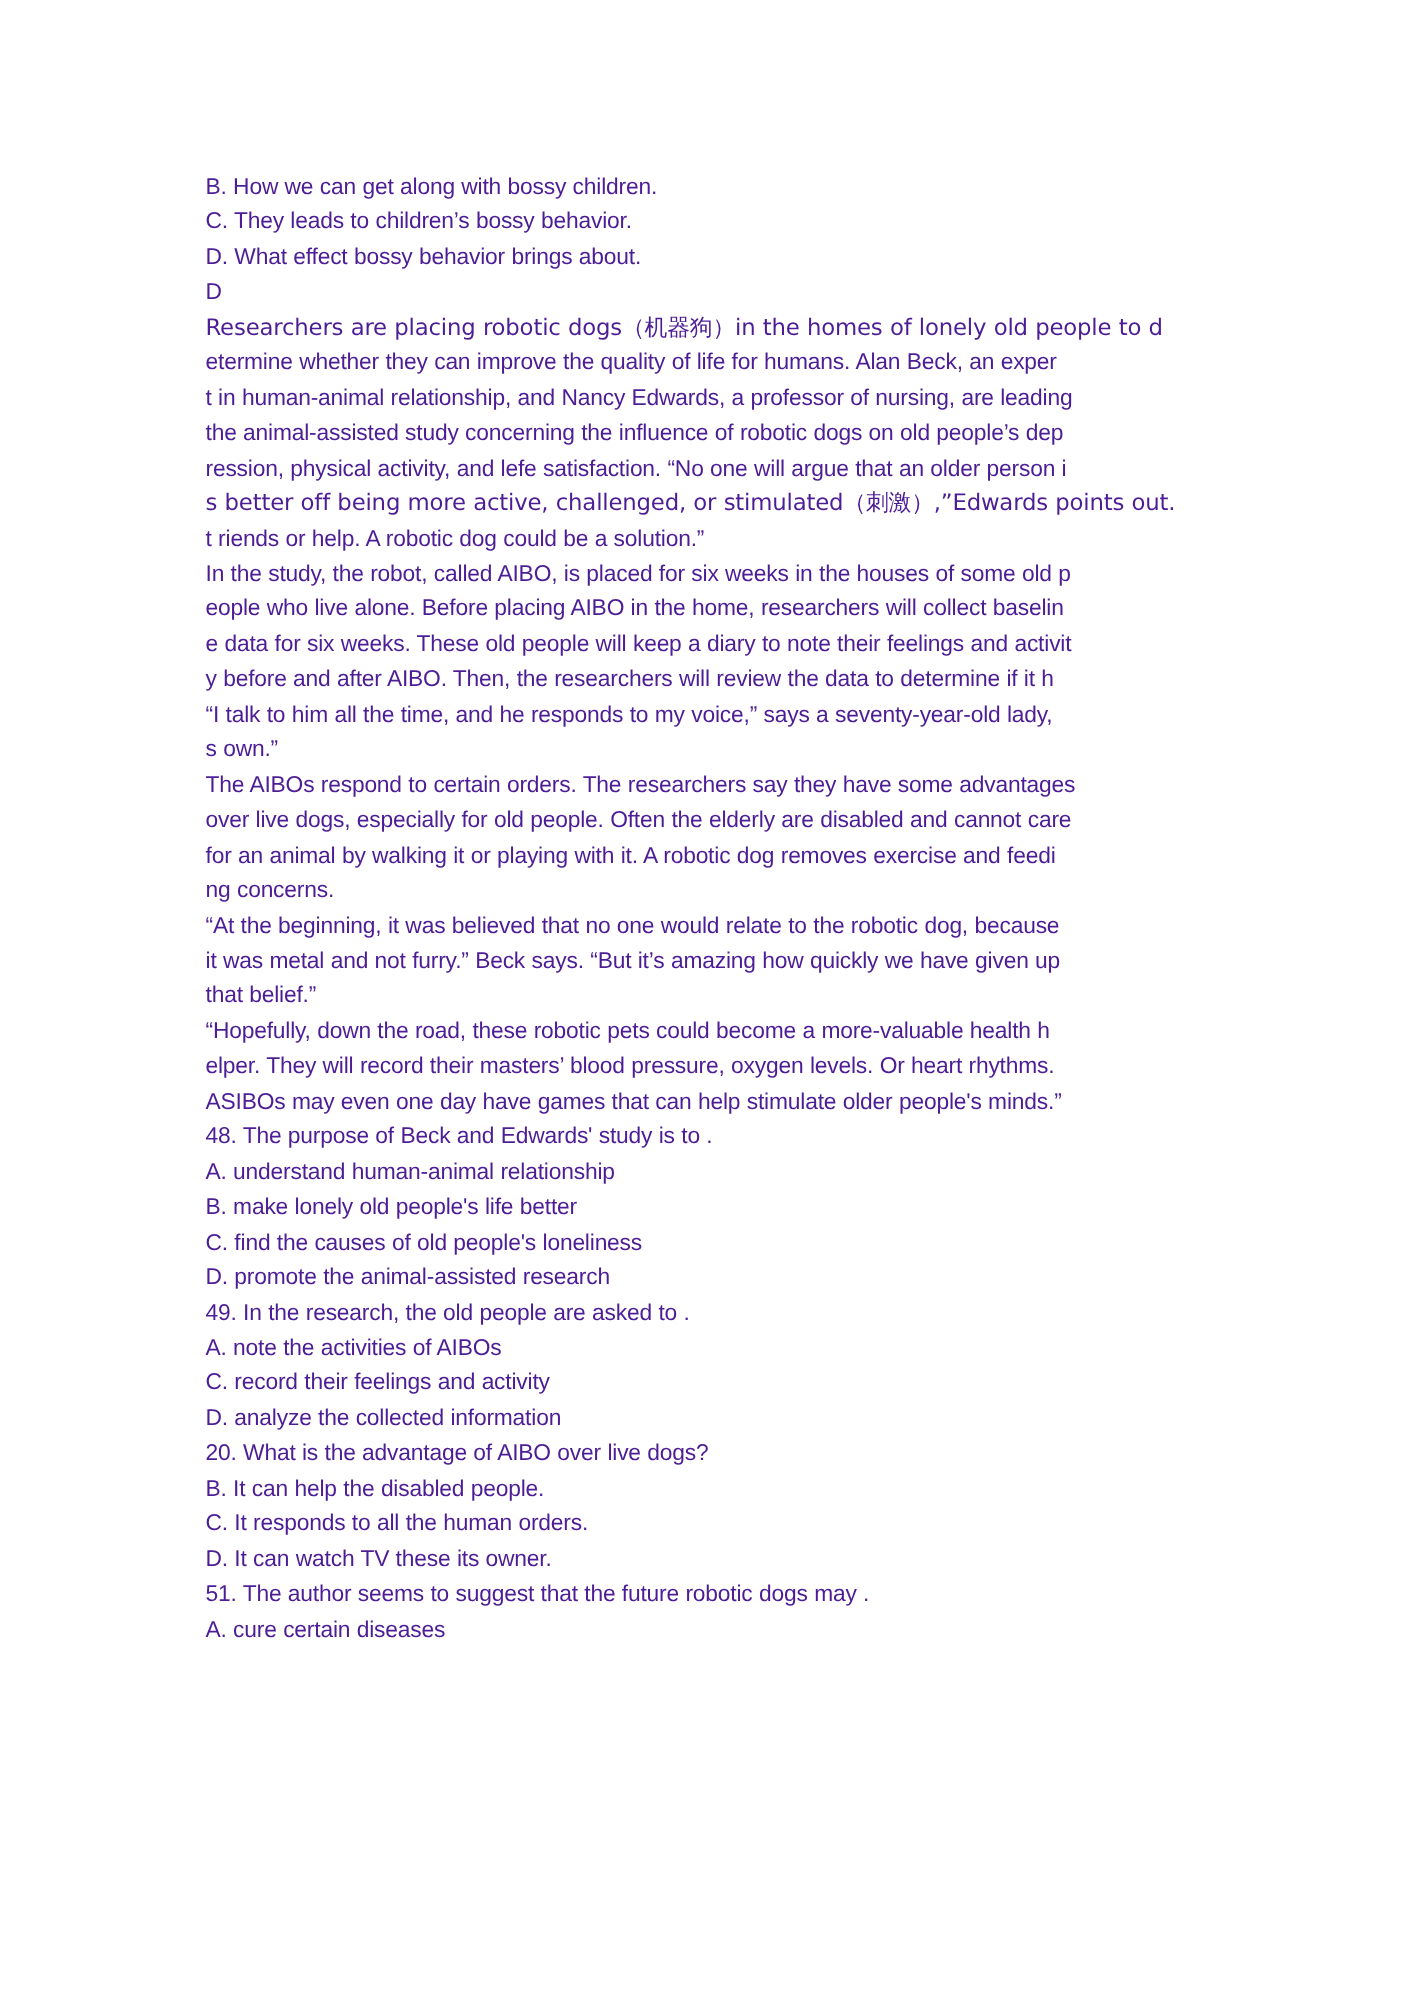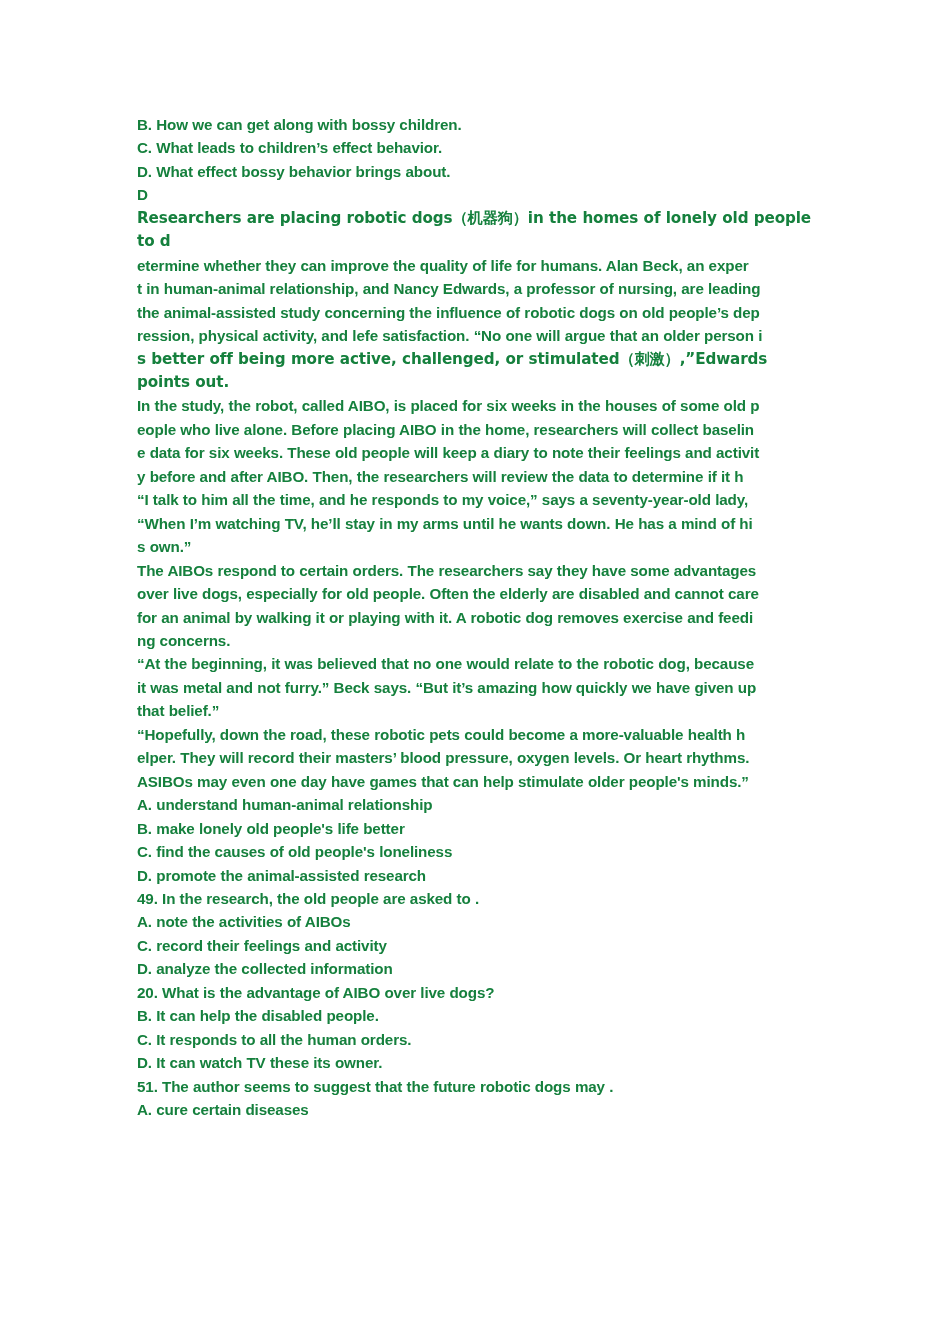--- a/index.html
+++ b/index.html
@@ -27,59 +27,60 @@
     left: 137px;
     top: 113px;
     width: 680px;
   }
   .line {
     font-size: 15.2px;
     line-height: 23.45px;
     white-space: pre-wrap;
     letter-spacing: -0.12px;
     word-spacing: 0.2px;
-    color: #15803d;
-    font-weight: 700;
+    color: #4c1d95;
+    font-weight: 400;
   }
   .cjk {
     font-family: "DejaVu Sans", "Liberation Sans", sans-serif;
   }
 </style>
 </head>
 <body>
 
 <div class="page">
   <div class="text-body">
       <div class="line">B. How we can get along with bossy children.</div>
-      <div class="line">C. What leads to children’s effect behavior.</div>
+      <div class="line">C. They leads to children’s bossy behavior.</div>
       <div class="line">D. What effect bossy behavior brings about.</div>
       <div class="line">D</div>
       <div class="line cjk">Researchers are placing robotic dogs（机器狗）in the homes of lonely old people to d</div>
       <div class="line">etermine whether they can improve the quality of life for humans. Alan Beck, an exper</div>
       <div class="line">t in human-animal relationship, and Nancy Edwards, a professor of nursing, are leading</div>
       <div class="line">the animal-assisted study concerning the influence of robotic dogs on old people’s dep</div>
       <div class="line">ression, physical activity, and lefe satisfaction. “No one will argue that an older person i</div>
       <div class="line cjk">s better off being more active, challenged, or stimulated（刺激）,”Edwards points out.</div>
+      <div class="line">t riends or help. A robotic dog could be a solution.”</div>
       <div class="line">In the study, the robot, called AIBO, is placed for six weeks in the houses of some old p</div>
       <div class="line">eople who live alone. Before placing AIBO in the home, researchers will collect baselin</div>
       <div class="line">e data for six weeks. These old people will keep a diary to note their feelings and activit</div>
       <div class="line">y before and after AIBO. Then, the researchers will review the data to determine if it h</div>
       <div class="line">“I talk to him all the time, and he responds to my voice,” says a seventy-year-old lady,</div>
-      <div class="line">“When I’m watching TV, he’ll stay in my arms until he wants down. He has a mind of hi</div>
       <div class="line">s own.”</div>
       <div class="line">The AIBOs respond to certain orders. The researchers say they have some advantages</div>
       <div class="line">over live dogs, especially for old people. Often the elderly are disabled and cannot care</div>
       <div class="line">for an animal by walking it or playing with it. A robotic dog removes exercise and feedi</div>
       <div class="line">ng concerns.</div>
       <div class="line">“At the beginning, it was believed that no one would relate to the robotic dog, because</div>
       <div class="line">it was metal and not furry.” Beck says. “But it’s amazing how quickly we have given up</div>
       <div class="line">that belief.”</div>
       <div class="line">“Hopefully, down the road, these robotic pets could become a more-valuable health h</div>
       <div class="line">elper. They will record their masters’ blood pressure, oxygen levels. Or heart rhythms.</div>
       <div class="line">ASIBOs may even one day have games that can help stimulate older people's minds.”</div>
+      <div class="line">48. The purpose of Beck and Edwards' study is to .</div>
       <div class="line">A. understand human-animal relationship</div>
       <div class="line">B. make lonely old people's life better</div>
       <div class="line">C. find the causes of old people's loneliness</div>
       <div class="line">D. promote the animal-assisted research</div>
       <div class="line">49. In the research, the old people are asked to .</div>
       <div class="line">A. note the activities of AIBOs</div>
       <div class="line">C. record their feelings and activity</div>
       <div class="line">D. analyze the collected information</div>
       <div class="line">20. What is the advantage of AIBO over live dogs?</div>
       <div class="line">B. It can help the disabled people.</div>

